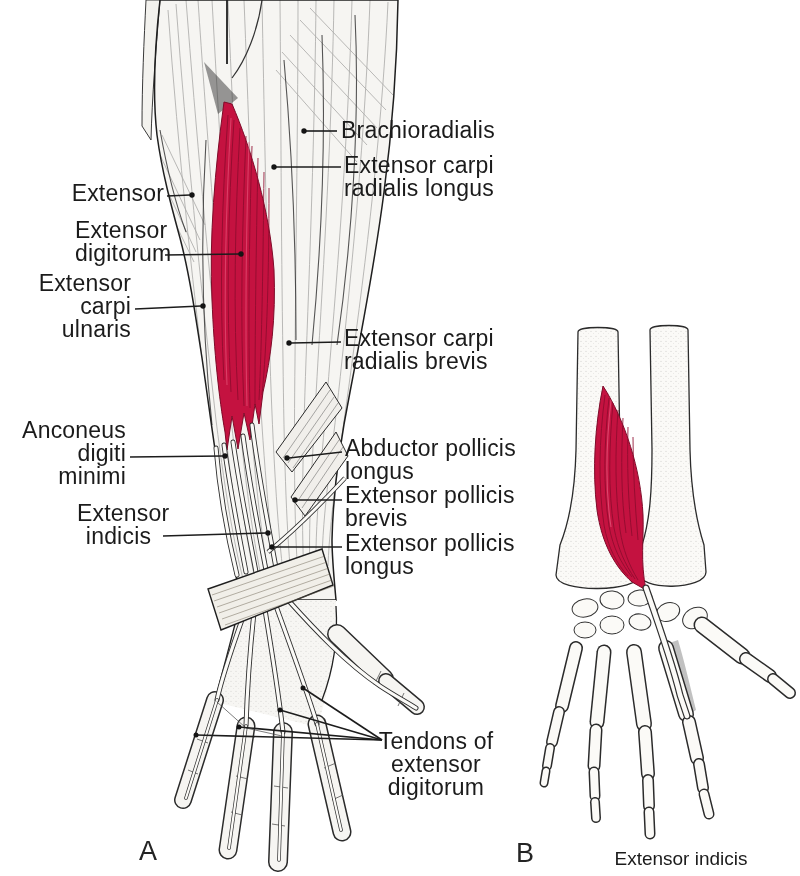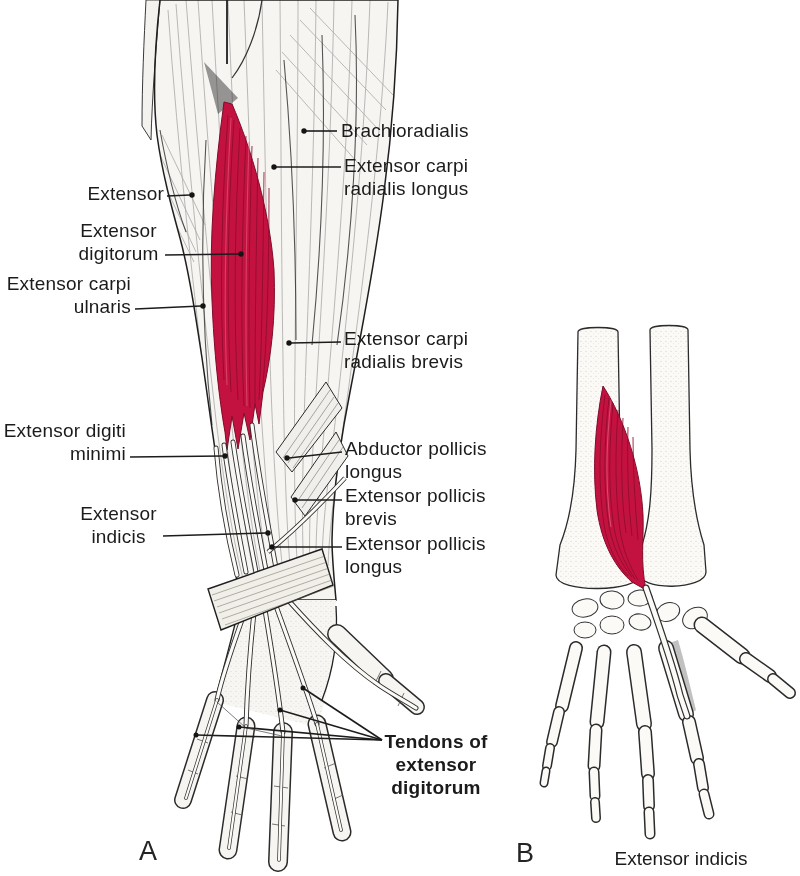--- a/index.html
+++ b/index.html
@@ -1,19 +1,19 @@
 <!DOCTYPE html>
 <html><head>
 <meta charset="utf-8">
 <style>
   html,body{margin:0;padding:0;background:#ffffff;}
   .fig{position:relative;width:800px;height:876px;background:#ffffff;overflow:hidden;
        font-family:"Liberation Sans",sans-serif;}
   .fig svg{position:absolute;left:0;top:0;}
-  .lbl{position:absolute;font-size:19px;line-height:23px;color:#1b1b1b;
+  .lbl{position:absolute;font-size:23px;line-height:23px;color:#1b1b1b;
        white-space:pre-line;letter-spacing:.2px;}
   .letter{position:absolute;font-size:27px;line-height:27px;color:#242424;}
   .cap{position:absolute;font-size:19px;line-height:23px;color:#1b1b1b;text-align:center;}
 </style>
 </head>
 <body>
 
 <div class="fig">
 
 <svg width="800" height="876" viewBox="0 0 800 876">
@@ -346,30 +346,30 @@
 <div class="lbl" style="left:341px;top:119px;">Brachioradialis</div>
 <div class="lbl" style="left:344px;top:154px;">Extensor carpi
 radialis longus</div>
 <div class="lbl" style="left:71px;top:182px;width:93px;text-align:right;">Extensor</div>
 <div class="lbl" style="left:75px;top:219px;width:87px;text-align:center;">Extensor
 digitorum</div>
 <div class="lbl" style="left:3px;top:272px;width:128px;text-align:right;">Extensor carpi
 ulnaris</div>
 <div class="lbl" style="left:344px;top:327px;">Extensor carpi
 radialis brevis</div>
-<div class="lbl" style="left:1px;top:419px;width:125px;text-align:right;">Extensor digiti
+<div class="lbl" style="left:1px;top:419px;width:125px;text-align:right;">Anconeus digiti
 minimi</div>
 <div class="lbl" style="left:345px;top:437px;">Abductor pollicis
 longus</div>
 <div class="lbl" style="left:345px;top:484px;">Extensor pollicis
 brevis</div>
 <div class="lbl" style="left:77px;top:502px;width:83px;text-align:center;">Extensor
 indicis</div>
 <div class="lbl" style="left:345px;top:532px;">Extensor pollicis
 longus</div>
-<div class="lbl" style="left:350px;top:730px;width:172px;text-align:center;font-weight:bold;">Tendons of
+<div class="lbl" style="left:350px;top:730px;width:172px;text-align:center;">Tendons of
 extensor digitorum</div>
 
 <div class="letter" style="left:139px;top:838px;">A</div>
 <div class="letter" style="left:516px;top:840px;">B</div>
 <div class="cap" style="left:593px;top:847px;width:176px;">Extensor indicis</div>
 
 </div>
 
 </body></html>

